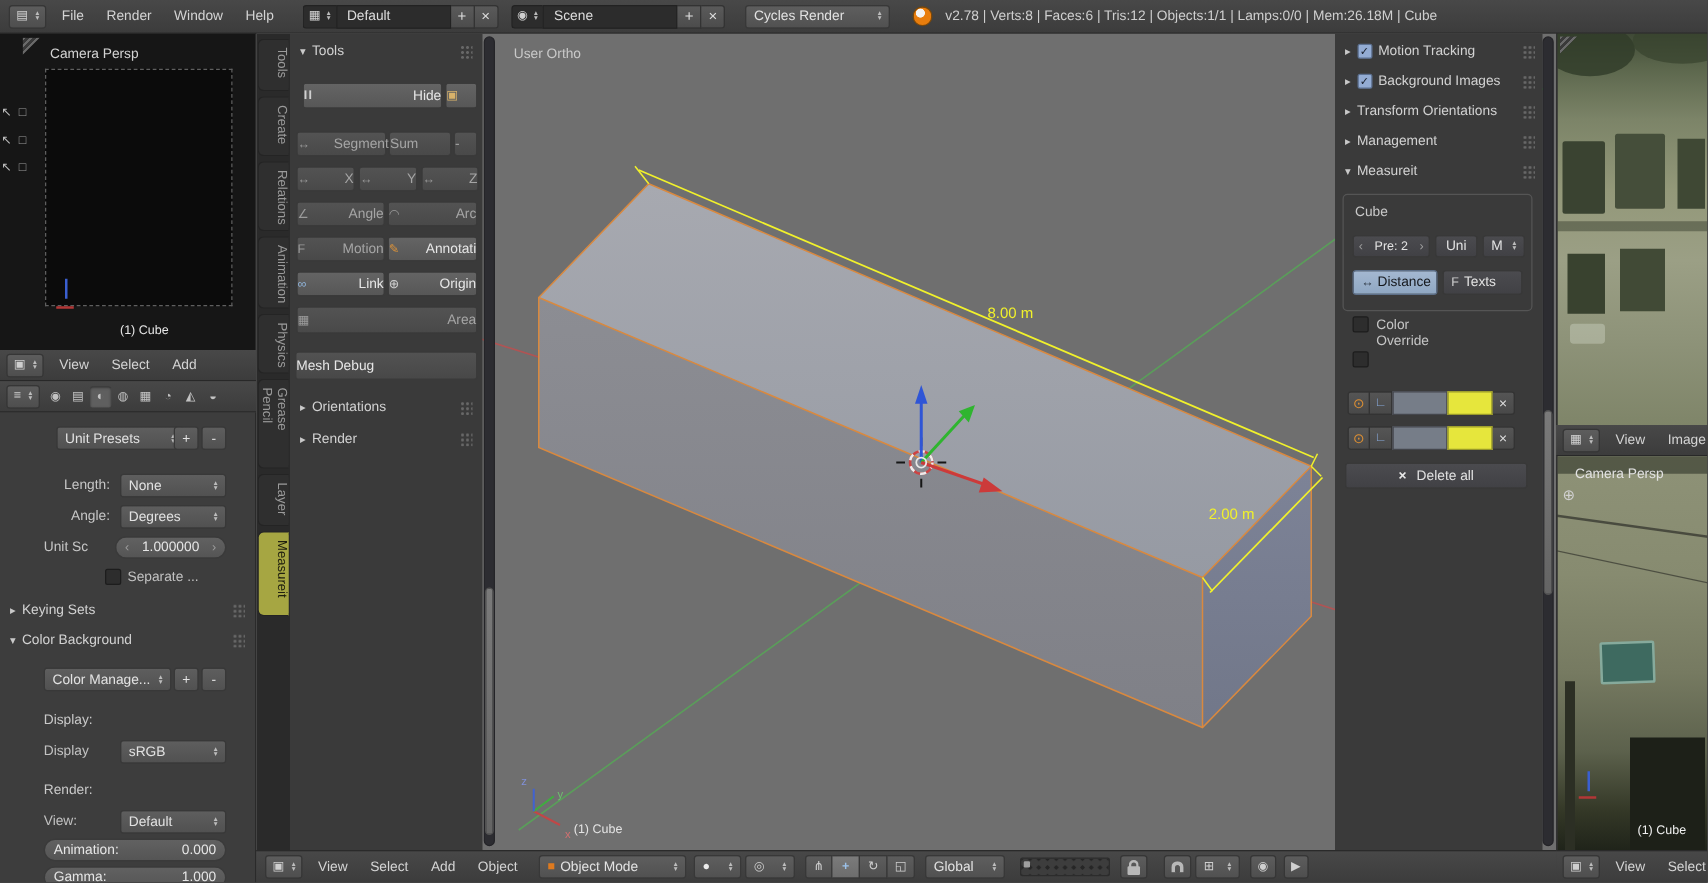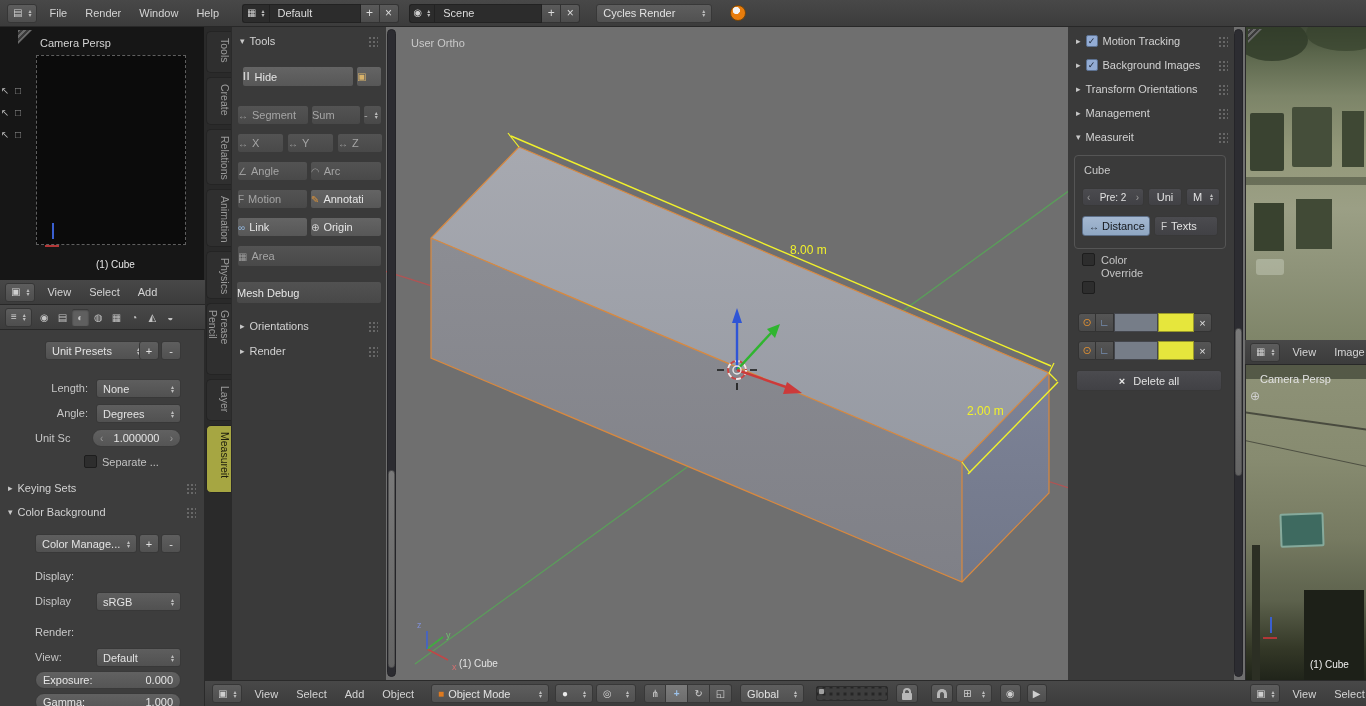--- a/index.html
+++ b/index.html
@@ -22,21 +22,21 @@
 .dd{display:inline-flex;align-items:center;background:linear-gradient(#5e5e5e,#515151);border:1px solid #383838;border-radius:3px;height:19px;padding:0 6px;color:#e2e2e2;white-space:nowrap;flex:none}
 .ddk{background:linear-gradient(#4b4b4f,#414145)}
 .pill{display:flex;align-items:center;background:linear-gradient(#616161,#555);border:1px solid #3a3a3a;border-radius:10px;height:18px;padding:0 7px;color:#e6e6e6}
 .sl{color:#9c9c9c;font-size:10px}
 .chk{width:13px;height:13px;background:#2d2d2d;border:1px solid #1d1d1d;border-radius:2px;display:inline-flex;align-items:center;justify-content:center;flex:none}
 .chk.blue{width:12px;height:12px;background:#93acd4;border-color:#5c7191}
 .cm{font-size:9px;line-height:1;color:#1a2230}
 .ph{display:flex;align-items:center;gap:5px;color:#d2d2d2}
 .tri{font-size:9px;color:#c9c9c9}
 .dots{width:10px;height:11px;background-image:radial-gradient(circle,#8b8b8b 1px,rgba(0,0,0,0) 1.3px);background-size:4px 4px;opacity:.55;margin-left:auto}
-.tbtn{position:absolute;display:flex;align-items:center;justify-content:flex-start;gap:4px;background:linear-gradient(#646464,#575757);border:1px solid #3a3a3a;border-radius:3px;height:21px;color:#e6e6e6}
+.tbtn{position:absolute;display:flex;align-items:center;justify-content:space-between;gap:19px;background:linear-gradient(#646464,#575757);border:1px solid #3a3a3a;border-radius:3px;height:21px;color:#e6e6e6}
 .tbtn.dim{background:linear-gradient(#535353,#494949);color:#a5a5a5}
 .tbtn.dim .ti{color:#9b9b9b}
 .ti{font-size:10px;color:#d0d0d0}
 .vtab{position:absolute;left:1px;width:25px;writing-mode:vertical-rl;background:#2f2f2f;color:#9b9b9b;
   border:1px solid #242424;border-right:none;border-radius:5px 0 0 5px;padding-top:6px;font-size:10.5px;overflow:hidden}
 .vtab.active{background:#a6a642;color:#20200f}
 .sb{position:absolute;width:9px;background:#2c2c31;border-radius:5px;border:1px solid #242428}
 .sbt{position:absolute;left:0;width:7px;background:linear-gradient(#7a7a7a,#646464);border:1px solid #525252;border-radius:4px}
 .lbl{position:absolute;color:#d4d4d4}
 .ylbl{position:absolute;color:#f1f12b;font-size:12px}
@@ -98,20 +98,21 @@
       <span class="cname" style="width:108px">Scene</span>
       <span class="mini">+</span>
       <span class="mini last">×</span>
     </span>
     <span class="dd" style="margin-left:16px;width:116px">
         <span>Cycles Render</span>
         <span class="dda" style="margin-left:auto">▴
 ▾</span>
       </span>
     <span class="blogo" style="margin-left:18px"></span>
+    <span style="margin-left:10px;color:#cfcfcf">v2.78 | Verts:8 | Faces:6 | Tris:12 | Objects:1/1 | Lamps:0/0 | Mem:26.18M | Cube</span>
   </div>
 
   <div class="abs" style="left:0;top:27px;width:205px;height:253px;background:#161616;overflow:hidden;border-right:1px solid #2a2a2a">
     <div class="stripes" style="left:18px;top:3px"></div>
     <div class="abs" style="left:36px;top:28px;width:150px;height:190px;background:#0b0b0b;border:1px dashed #5f5f5f"></div>
     <span class="lbl" style="left:40px;top:10px">Camera Persp</span>
     <span class="lbl" style="left:96px;top:232px;font-size:10px;color:#e6e6e6">(1) Cube</span>
 
     <div class="photo-detail" style="left:52px;top:196px;width:2px;height:16px;background:#3a5fd0"></div>
     <div class="photo-detail" style="left:45px;top:218px;width:14px;height:2px;background:#b23737"></div>
@@ -206,21 +207,21 @@
 ▾</span>
       </span>
     <span class="lbl" style="left:35px;top:296px;color:#c9c9c9">Render:</span>
     <span class="lbl" style="left:35px;top:321px;color:#c2c2c2">View:</span>
     <span class="dd abs" style="left:96px;top:318px;width:85px">
         <span>Default</span>
         <span class="dda" style="margin-left:auto">▴
 ▾</span>
       </span>
     <span class="pill abs" style="left:35px;top:341px;width:146px">
-        <span>Exposure:</span>
+        <span>Animation:</span>
         <span style="margin-left:auto">0.000</span>
       </span>
     <span class="pill abs" style="left:35px;top:363px;width:146px">
         <span>Gamma:</span>
         <span style="margin-left:auto">1.000</span>
       </span>
   </div>
 
   <div class="abs" style="left:205px;top:27px;width:1040px;height:653px;overflow:hidden;background:#6f6f6f">
     <svg width="1040" height="653" viewBox="0 0 1040 653" style="position:absolute;left:0;top:0">

